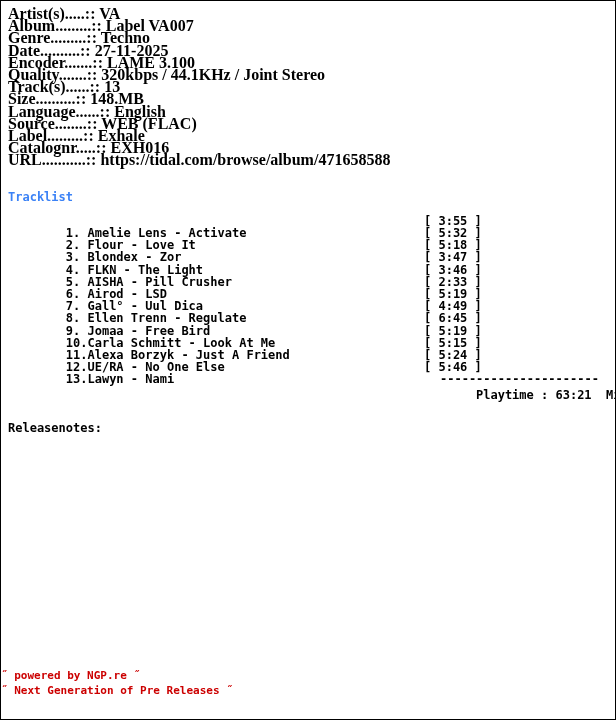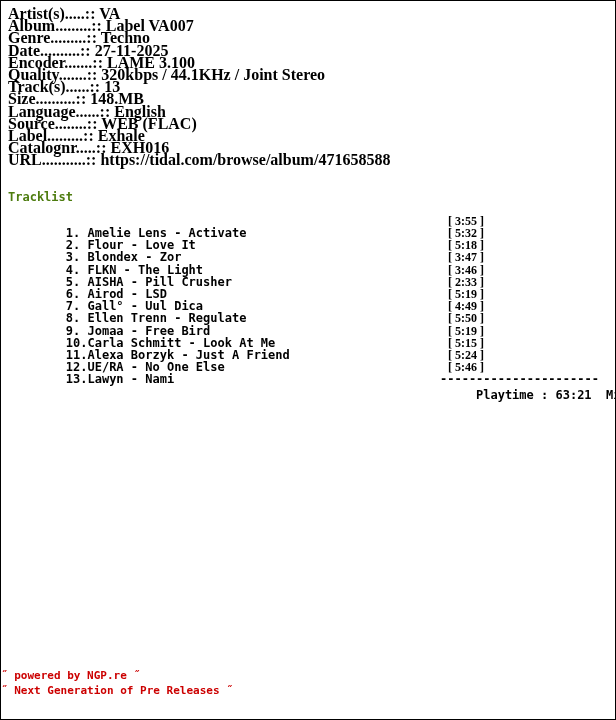--- a/index.html
+++ b/index.html
@@ -43,41 +43,40 @@
   .info-block .nfo-line {
     font-weight: bold;
   }
   .spacer-1 { height: 12px; }
   .spacer-2 { height: 24px; }
   .section-title {
     white-space: pre;
     font-weight: bold;
     font-size: 12px;
     line-height: 12.2px;
-    color: #4d7c0f;
+    color: #3b82f6;
   }
   .track-row {
     position: relative;
     white-space: pre;
     font-weight: bold;
     font-size: 12px;
     line-height: 12.2px;
     height: 12.2px;
   }
   .track-name {
     display: inline-block;
     white-space: pre;
     text-align: center;
   }
   .track-time {
     position: absolute;
-    left: 440px;
+    left: 416px;
     top: 0;
     white-space: pre;
-    font-family: Liberation Serif, serif;
   }
   .rule-row {
     position: relative;
     height: 12.2px;
   }
   .rule-dashes {
     position: absolute;
     left: 432px;
     top: 0;
     white-space: pre;
@@ -178,21 +177,21 @@
       <div class="track-row">
         <span class="track-name">7. Gall° - Uul Dica</span>
         <span class="track-time">[ 5:19 ]</span>
       </div>
       <div class="track-row">
         <span class="track-name">8. Ellen Trenn - Regulate</span>
         <span class="track-time">[ 4:49 ]</span>
       </div>
       <div class="track-row">
         <span class="track-name">9. Jomaa - Free Bird</span>
-        <span class="track-time">[ 5:50 ]</span>
+        <span class="track-time">[ 6:45 ]</span>
       </div>
       <div class="track-row">
         <span class="track-name">10.Carla Schmitt - Look At Me</span>
         <span class="track-time">[ 5:19 ]</span>
       </div>
       <div class="track-row">
         <span class="track-name">11.Alexa Borzyk - Just A Friend</span>
         <span class="track-time">[ 5:15 ]</span>
       </div>
       <div class="track-row">
@@ -208,20 +207,21 @@
     <div class="rule-row">
       <span class="rule-dashes">----------------------</span>
     </div>
 
     <div class="playtime-row">
       <span class="playtime-text">Playtime : 63:21  Min</span>
     </div>
 
     <div class="spacer-2"></div>
 
+    <div class="releasenotes">Releasenotes:</div>
 
   </div>
 
   <div class="footer">
     <div>˝ powered by NGP.re ˝</div>
     <div>˝ Next Generation of Pre Releases ˝</div>
   </div>
 </div>
 
 </body></html>

